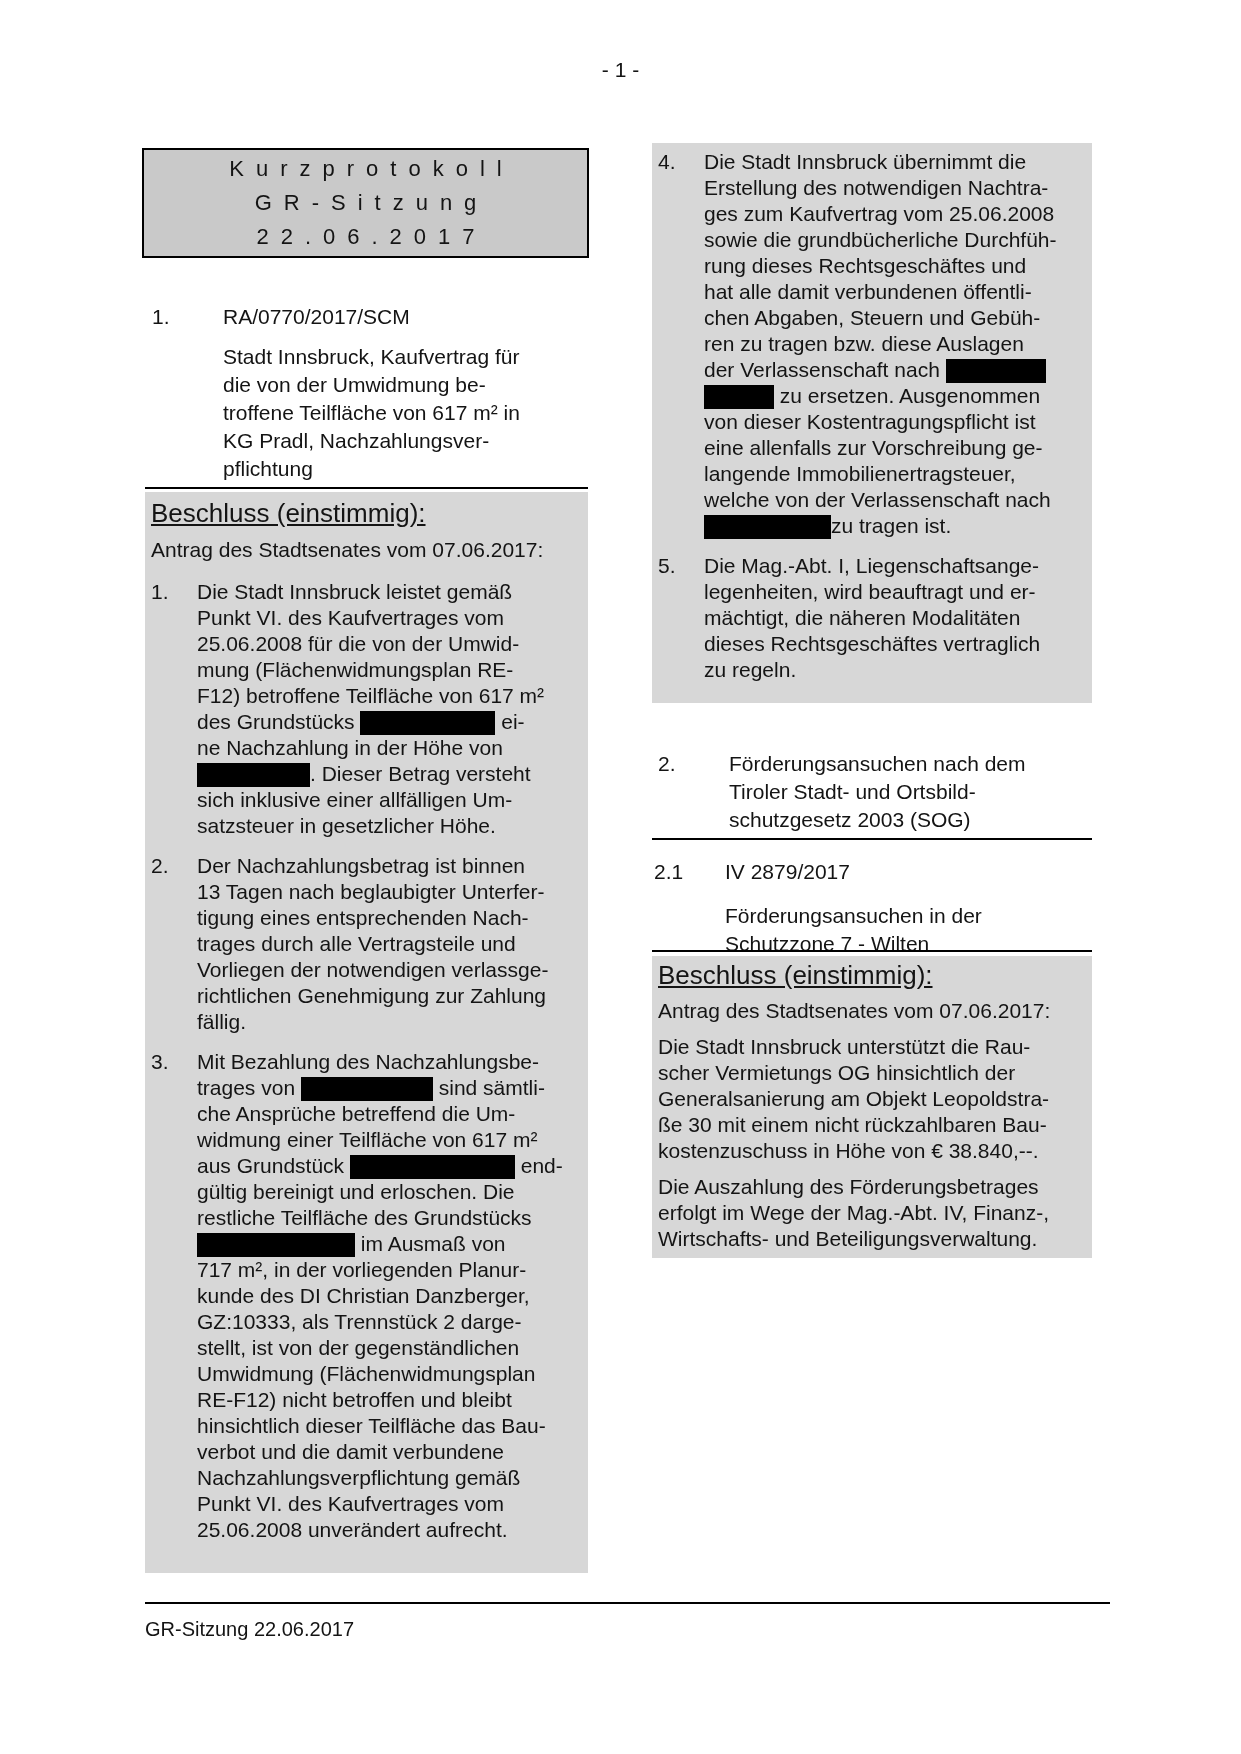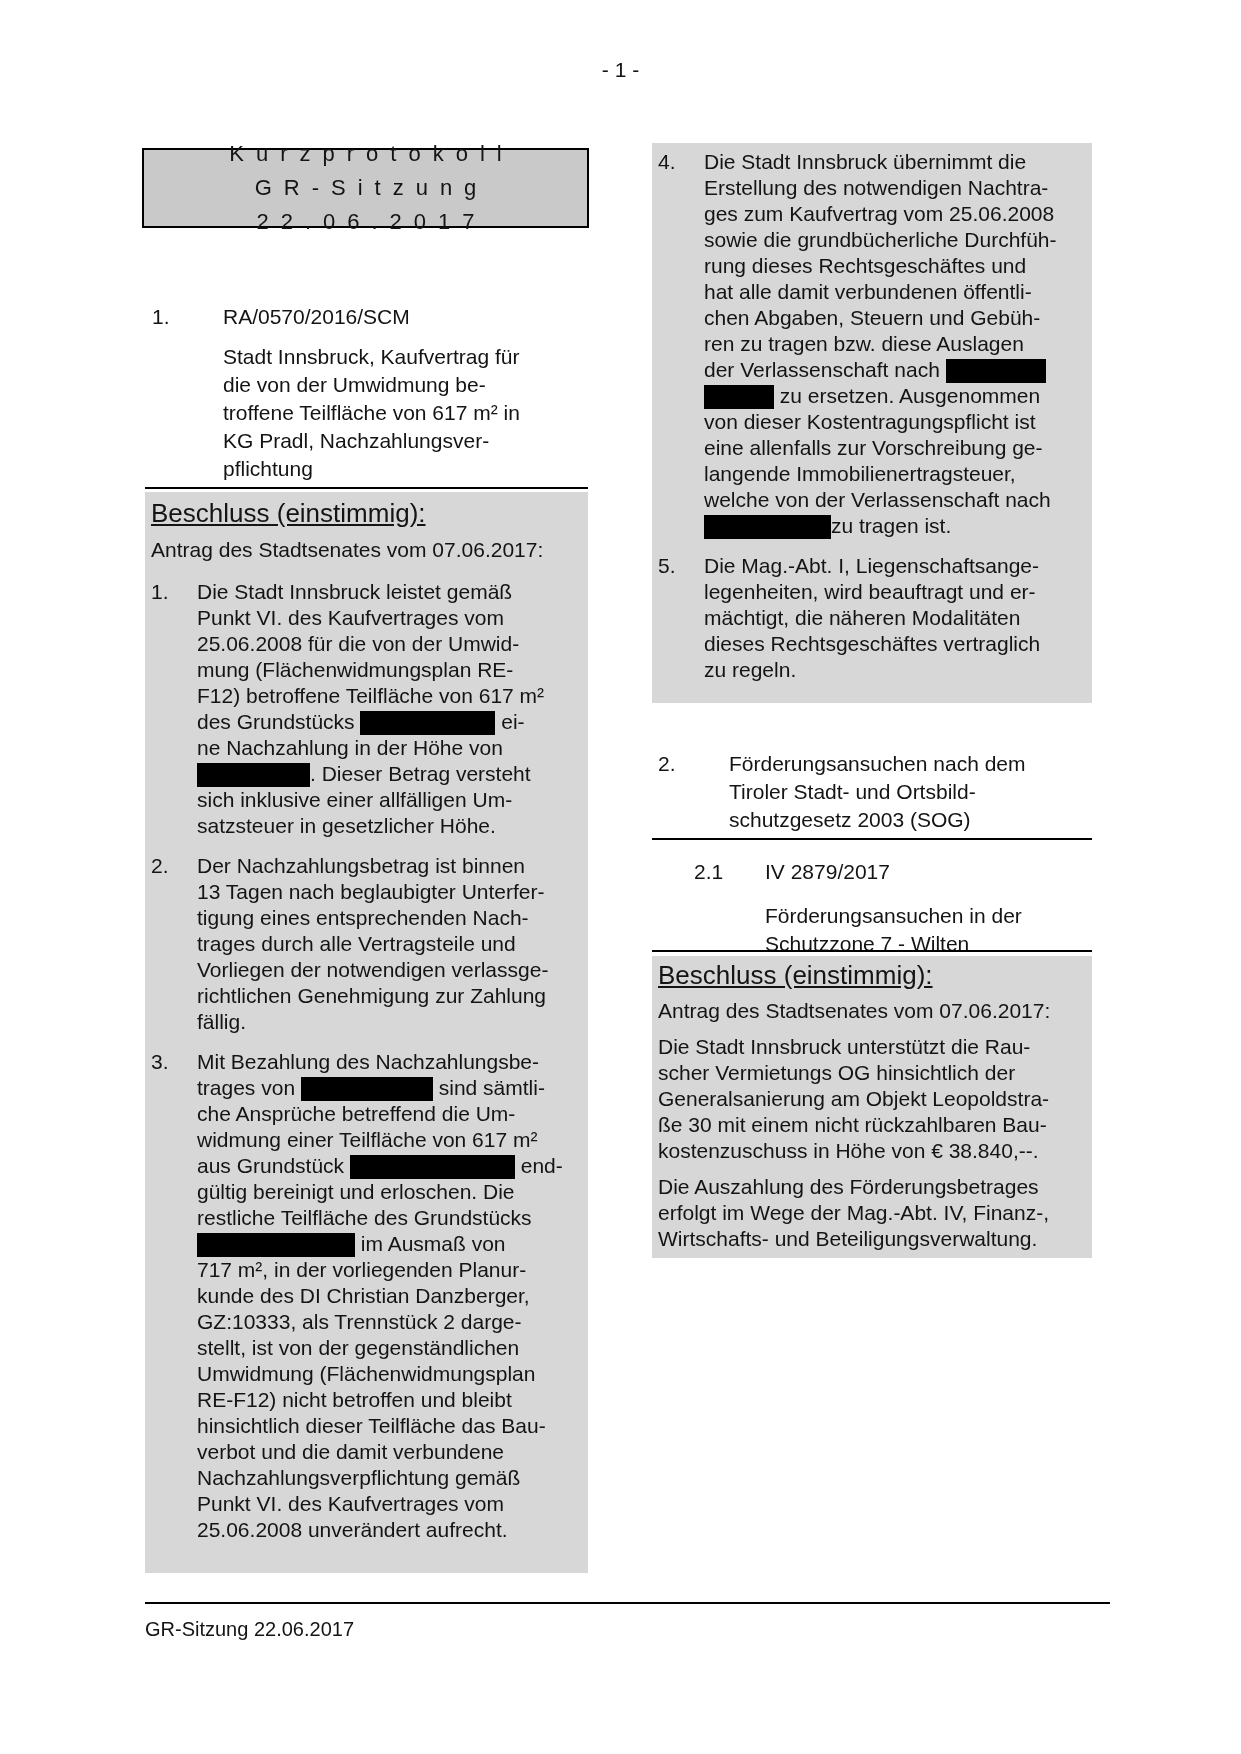--- a/index.html
+++ b/index.html
@@ -12,21 +12,21 @@
   }
   .abs { position:absolute; }
   .pre { white-space:pre; }
   .head-text { font-size:21px; line-height:28px; }
 
   
   .page-number { top:58px; left:0; width:1241px; text-align:center; font-size:21px; }
 
   
   .header-box {
-    left:142px; top:148px; width:447px; height:80px;
+    left:142px; top:148px; width:447px; height:110px;
     background:#c9c9c9; border:2px solid #000;
     display:flex; flex-direction:column; justify-content:center; align-items:center;
     font-size:22px; line-height:34px; letter-spacing:12px; text-indent:12px;
   }
 
   
   .sec-row { display:flex; }
   .sec-row .sec-num { flex:0 0 71px; }
   .sec-block { padding-left:7px; }
   .sec-title { margin-top:12px; }
@@ -61,21 +61,21 @@
 
 <div class="abs header-box">
   <div>Kurzprotokoll</div>
   <div>GR-Sitzung</div>
   <div>22.06.2017</div>
 </div>
 
 <div class="abs sec-block" style="left:145px; top:303px; width:443px;">
   <div class="sec-row">
     <div class="sec-num head-text">1.</div>
-    <div class="head-text">RA/0570/2016/SCM</div>
+    <div class="head-text">RA/0770/2017/SCM</div>
   </div>
   <div class="sec-row sec-title">
     <div class="sec-num"></div>
     <div class="head-text pre">Stadt Innsbruck, Kaufvertrag für
 die von der Umwidmung be-
 troffene Teilfläche von 617 m² in
 KG Pradl, Nachzahlungsver-
 pflichtung</div>
   </div>
 </div>
@@ -170,21 +170,21 @@
 <div class="abs" style="left:652px; top:750px; width:440px; padding-left:6px;">
   <div class="sec-row">
     <div class="sec-num head-text">2.</div>
     <div class="head-text pre">Förderungsansuchen nach dem
 Tiroler Stadt- und Ortsbild-
 schutzgesetz 2003 (SOG)</div>
   </div>
 </div>
 <div class="rule" style="left:652px; top:838px; width:440px;"></div>
 
-<div class="abs" style="left:688px; top:858px; width:440px; padding-left:6px;">
+<div class="abs" style="left:648px; top:858px; width:440px; padding-left:6px;">
   <div class="sec-row">
     <div class="sec-num head-text">2.1</div>
     <div class="head-text">IV 2879/2017</div>
   </div>
   <div class="sec-row" style="margin-top:16px;">
     <div class="sec-num"></div>
     <div class="head-text pre">Förderungsansuchen in der
 Schutzzone 7 - Wilten</div>
   </div>
 </div>

